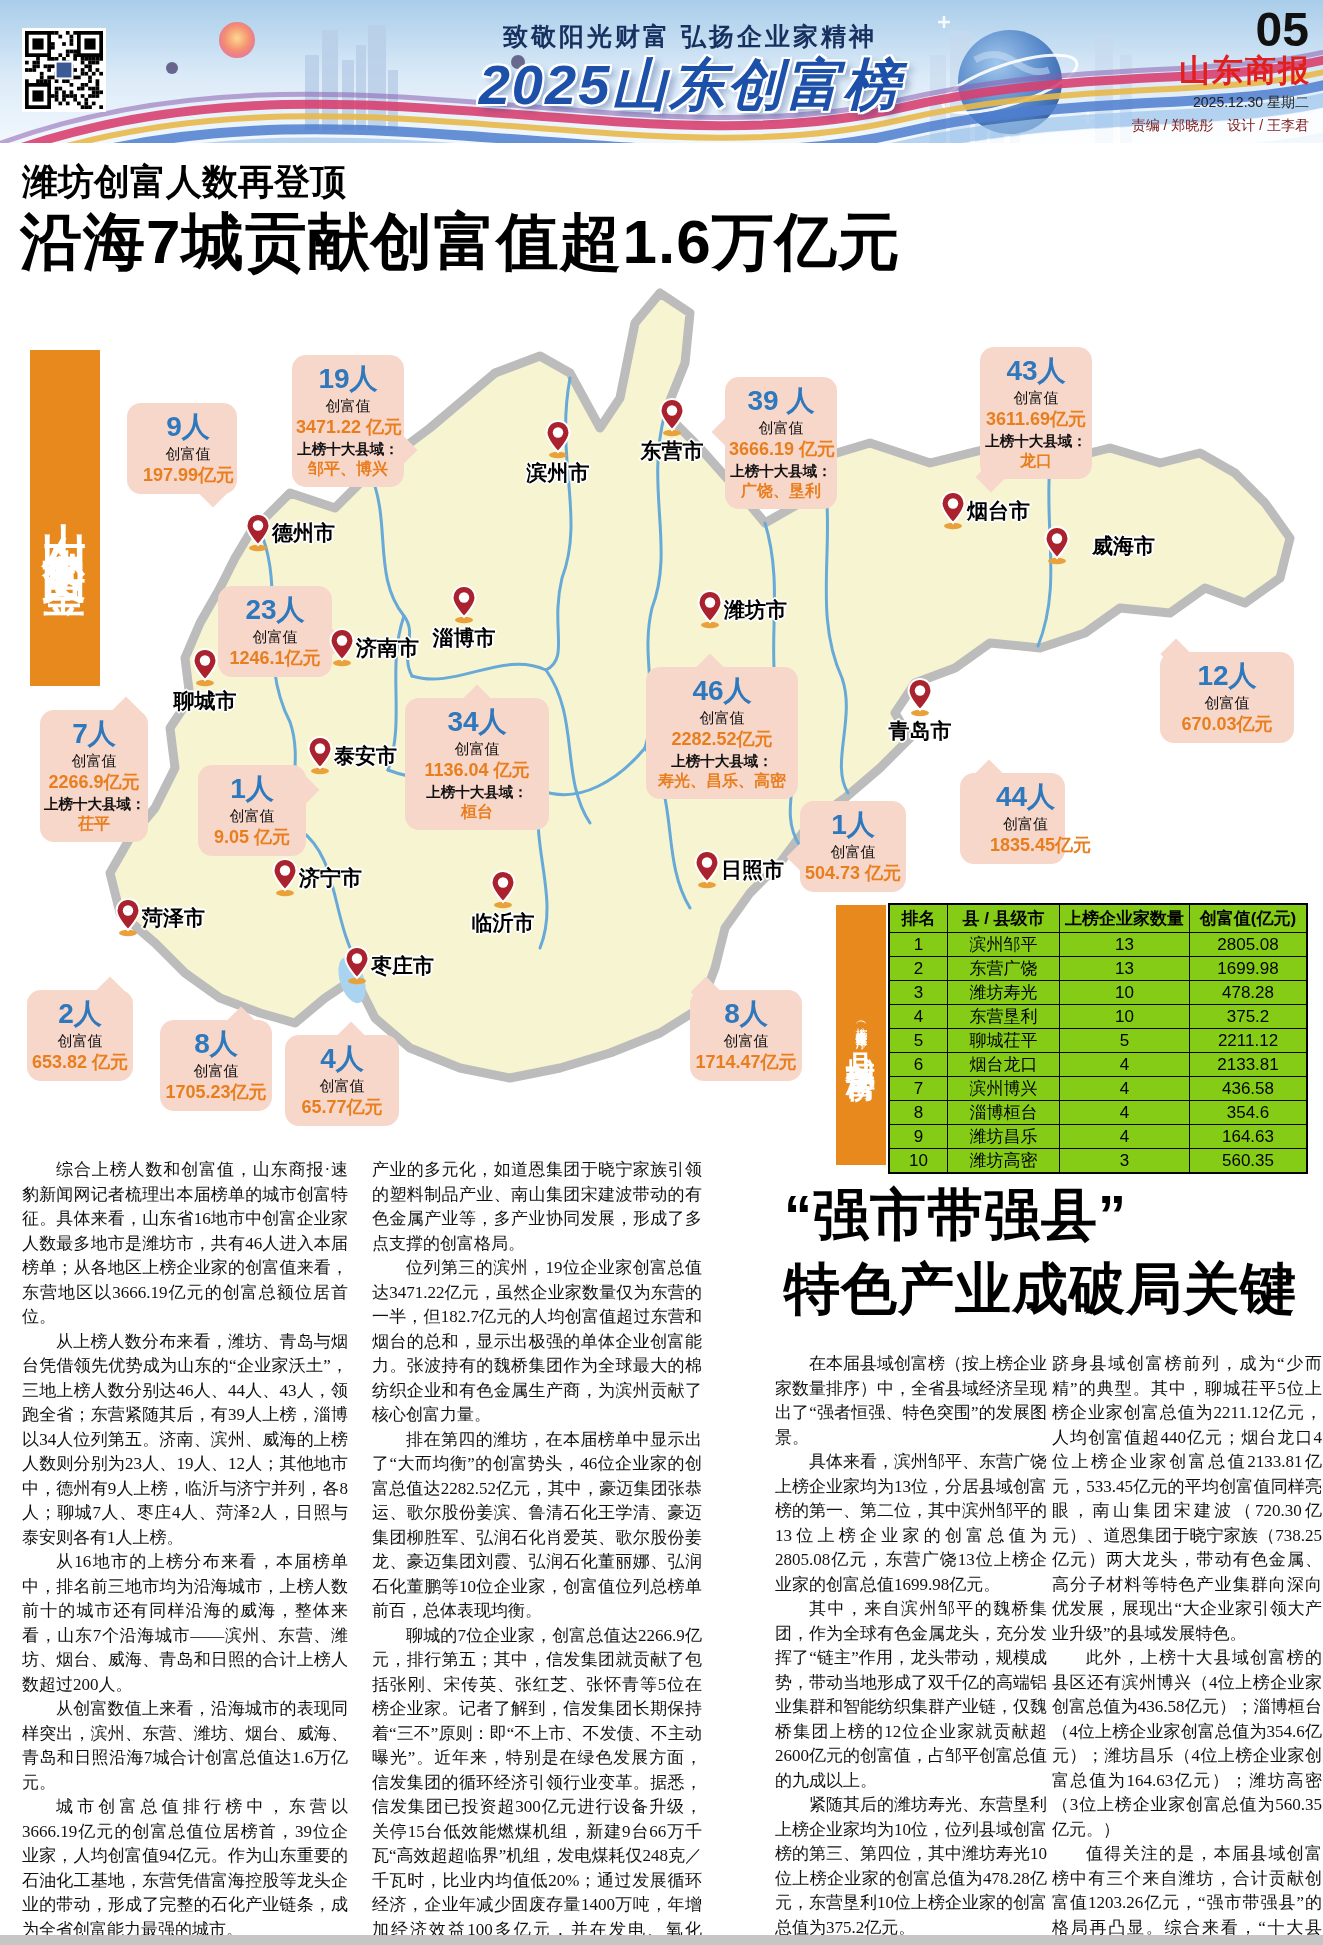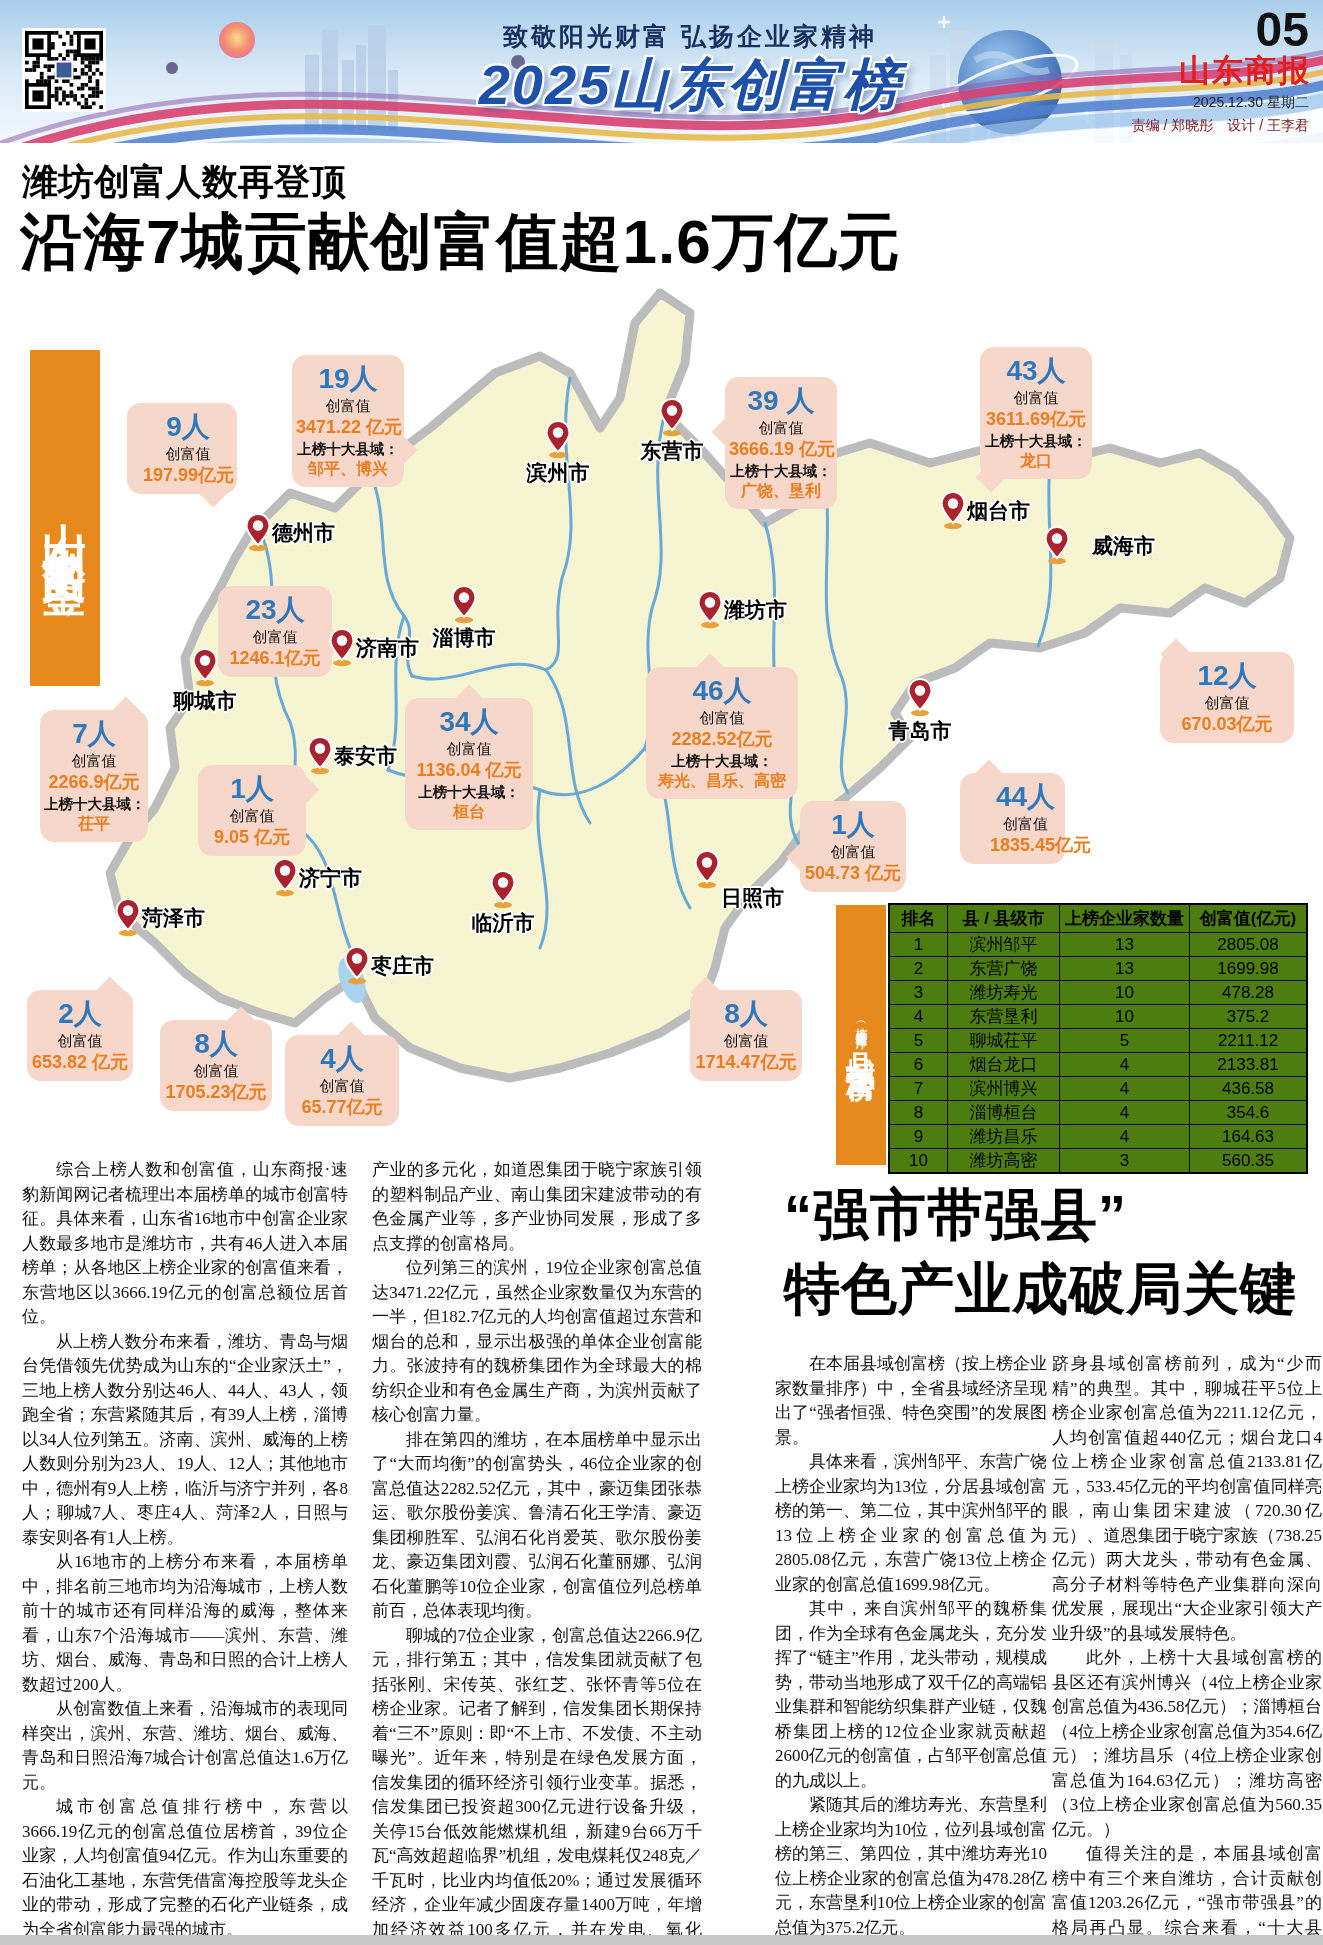--- a/index.html
+++ b/index.html
@@ -38,21 +38,21 @@
   .callout .people{color:#2e78bd;font-size:28px;font-weight:900;}
   .callout .cfz{font-size:15px;color:#111;margin-top:2px;}
   .callout .val{color:#e87e1e;font-size:18px;font-weight:900;margin-top:2px;white-space:nowrap;}
   .callout .subl{font-size:14.5px;font-weight:700;color:#111;margin-top:3px;white-space:nowrap;}
   .callout .cty{color:#e87e1e;font-size:16px;font-weight:900;margin-top:2px;white-space:nowrap;}
   
   .table-side{position:absolute;left:836px;top:627px;width:50px;height:260px;background:#e8891e;color:#fff;
       writing-mode:vertical-rl;display:flex;align-items:center;justify-content:center;z-index:5;}
   .table-side .tss{font-size:12px;letter-spacing:1px;}
   .table-side .tsb{font-size:29px;font-weight:900;letter-spacing:5px;}
-  .ctable{position:absolute;left:888px;top:625px;width:420px;background:#4d7c0f;border:2px solid #000;z-index:5;
+  .ctable{position:absolute;left:888px;top:625px;width:420px;background:#84cc16;border:2px solid #000;z-index:5;
       box-sizing:border-box;font-size:17px;color:#000;}
   .trow{display:grid;grid-template-columns:58px 112px 130px 1fr;border-bottom:1.6px solid #000;}
   .trow:last-child{border-bottom:none;}
   .trow span{border-right:1.6px solid #000;text-align:center;padding:1px 0;line-height:21px;}
   .trow span:last-child{border-right:none;}
   .trow.thead span{font-weight:700;padding:3px 0;}
   
   .col{position:absolute;font-family:"Liberation Serif",serif;font-size:17px;line-height:24.5px;
        color:#111;text-align:justify;overflow:hidden;}
   .col p{margin:0;text-indent:2em;}
@@ -334,21 +334,21 @@
           <div class="cfz">创富值</div>
           <div class="val">670.03亿元</div>
           <div class="tail" style="top: -9px; left: calc(12% - 11px);"></div>
         </div>
         <div class="callout" style="left: 218px; top: 308px; width: 114px;">
           <div class="people">23人</div>
           <div class="cfz">创富值</div>
           <div class="val">1246.1亿元</div>
           <div class="tail" style="right: -9px; top: calc(62% - 11px);"></div>
         </div>
-        <div class="callout" style="left: 405px; top: 420px; width: 128px;">
+        <div class="callout" style="left: 405px; top: 420px; width: 144px;">
           <div class="people">34人</div>
           <div class="cfz">创富值</div>
           <div class="val">1136.04 亿元</div>
           <div class="subl">上榜十大县域：</div>
           <div class="cty">桓台</div>
           <div class="tail" style="top: -9px; left: calc(50% - 11px);"></div>
         </div>
         <div class="callout" style="left: 40px; top: 432px; width: 108px;">
           <div class="people">7人</div>
           <div class="cfz">创富值</div>
@@ -473,21 +473,21 @@
             <ellipse cx="15" cy="36" rx="9" ry="3.2" fill="#e9a23b"></ellipse>
             <path d="M15 2 C8.5 2 3.5 7.2 3.5 13.5 C3.5 21 15 33 15 33 C15 33 26.5 21 26.5 13.5 C26.5 7.2 21.5 2 15 2 Z" fill="#aa222d" stroke="#ffffff" stroke-width="2"></path>
             <circle cx="15" cy="13.5" r="5.2" fill="#ffffff"></circle>
           </svg></div>
         <div class="city-label" style="left: 920px; top: 439px; transform: translateX(-50%);">青岛市</div>
         <div class="pin" style="left: 692px; top: 571px;"><svg width="30" height="40" viewBox="0 0 30 40">
             <ellipse cx="15" cy="36" rx="9" ry="3.2" fill="#e9a23b"></ellipse>
             <path d="M15 2 C8.5 2 3.5 7.2 3.5 13.5 C3.5 21 15 33 15 33 C15 33 26.5 21 26.5 13.5 C26.5 7.2 21.5 2 15 2 Z" fill="#aa222d" stroke="#ffffff" stroke-width="2"></path>
             <circle cx="15" cy="13.5" r="5.2" fill="#ffffff"></circle>
           </svg></div>
-        <div class="city-label" style="left: 721px; top: 606px;">日照市</div>
+        <div class="city-label" style="left: 721px; top: 578px;">日照市</div>
         <div class="pin" style="left: 113px; top: 619px;"><svg width="30" height="40" viewBox="0 0 30 40">
             <ellipse cx="15" cy="36" rx="9" ry="3.2" fill="#e9a23b"></ellipse>
             <path d="M15 2 C8.5 2 3.5 7.2 3.5 13.5 C3.5 21 15 33 15 33 C15 33 26.5 21 26.5 13.5 C26.5 7.2 21.5 2 15 2 Z" fill="#aa222d" stroke="#ffffff" stroke-width="2"></path>
             <circle cx="15" cy="13.5" r="5.2" fill="#ffffff"></circle>
           </svg></div>
         <div class="city-label" style="left: 142px; top: 626px;">菏泽市</div>
         <div class="pin" style="left: 270px; top: 579px;"><svg width="30" height="40" viewBox="0 0 30 40">
             <ellipse cx="15" cy="36" rx="9" ry="3.2" fill="#e9a23b"></ellipse>
             <path d="M15 2 C8.5 2 3.5 7.2 3.5 13.5 C3.5 21 15 33 15 33 C15 33 26.5 21 26.5 13.5 C26.5 7.2 21.5 2 15 2 Z" fill="#aa222d" stroke="#ffffff" stroke-width="2"></path>
             <circle cx="15" cy="13.5" r="5.2" fill="#ffffff"></circle>

